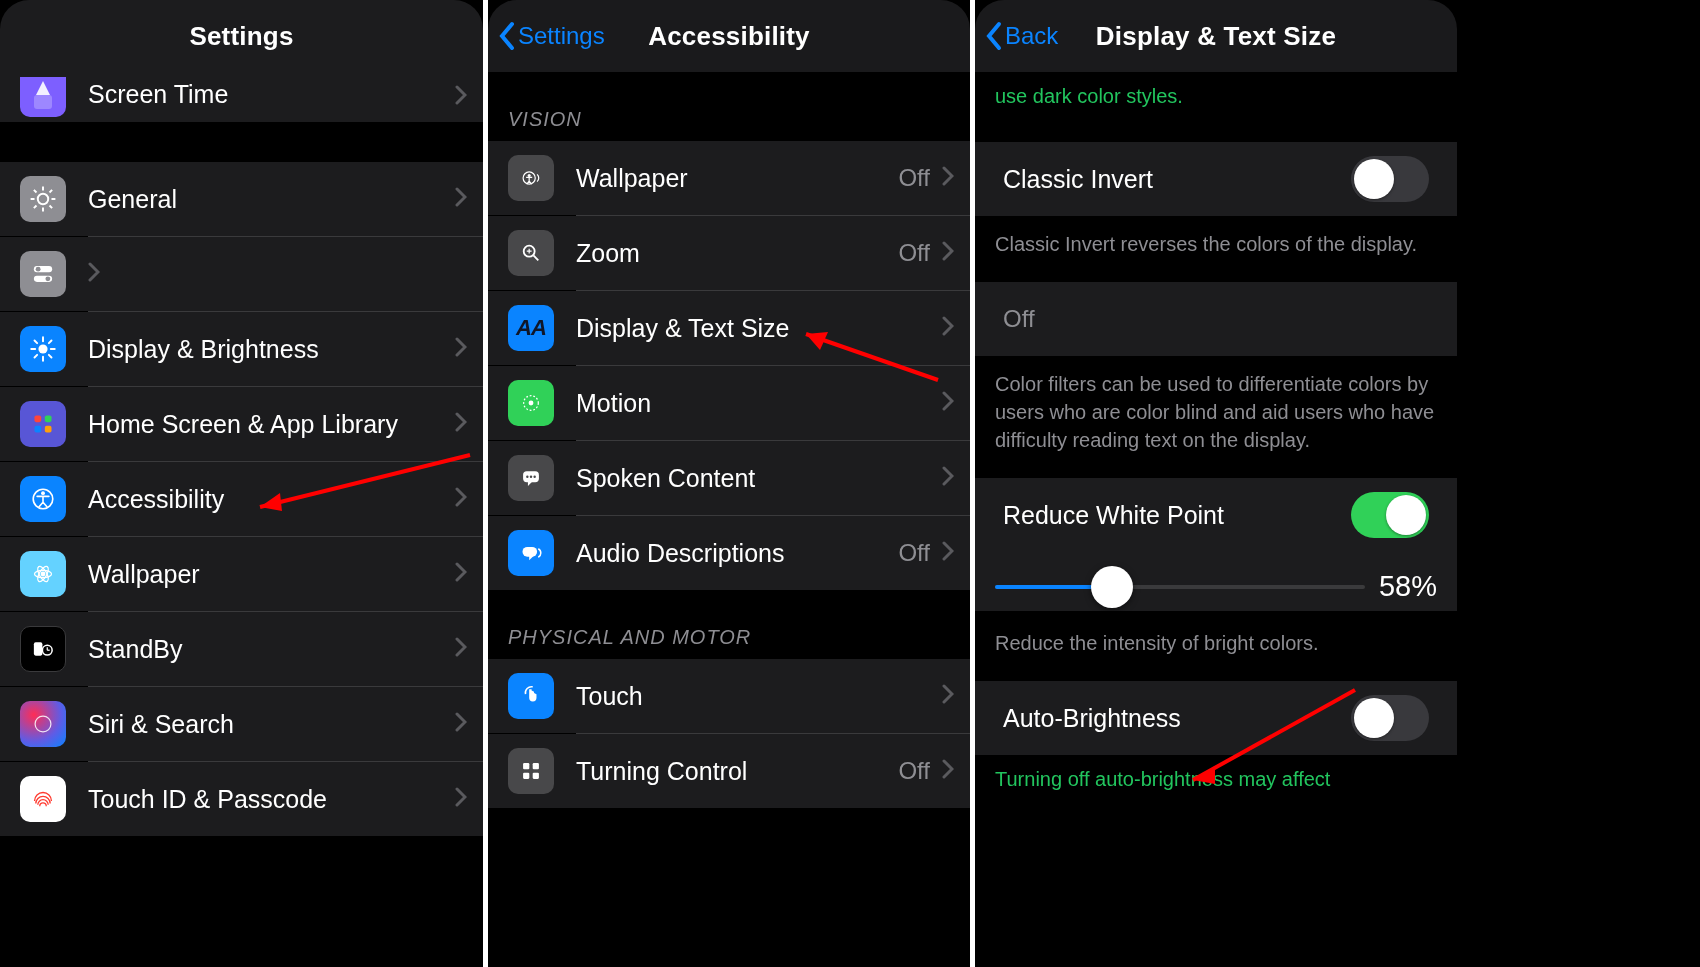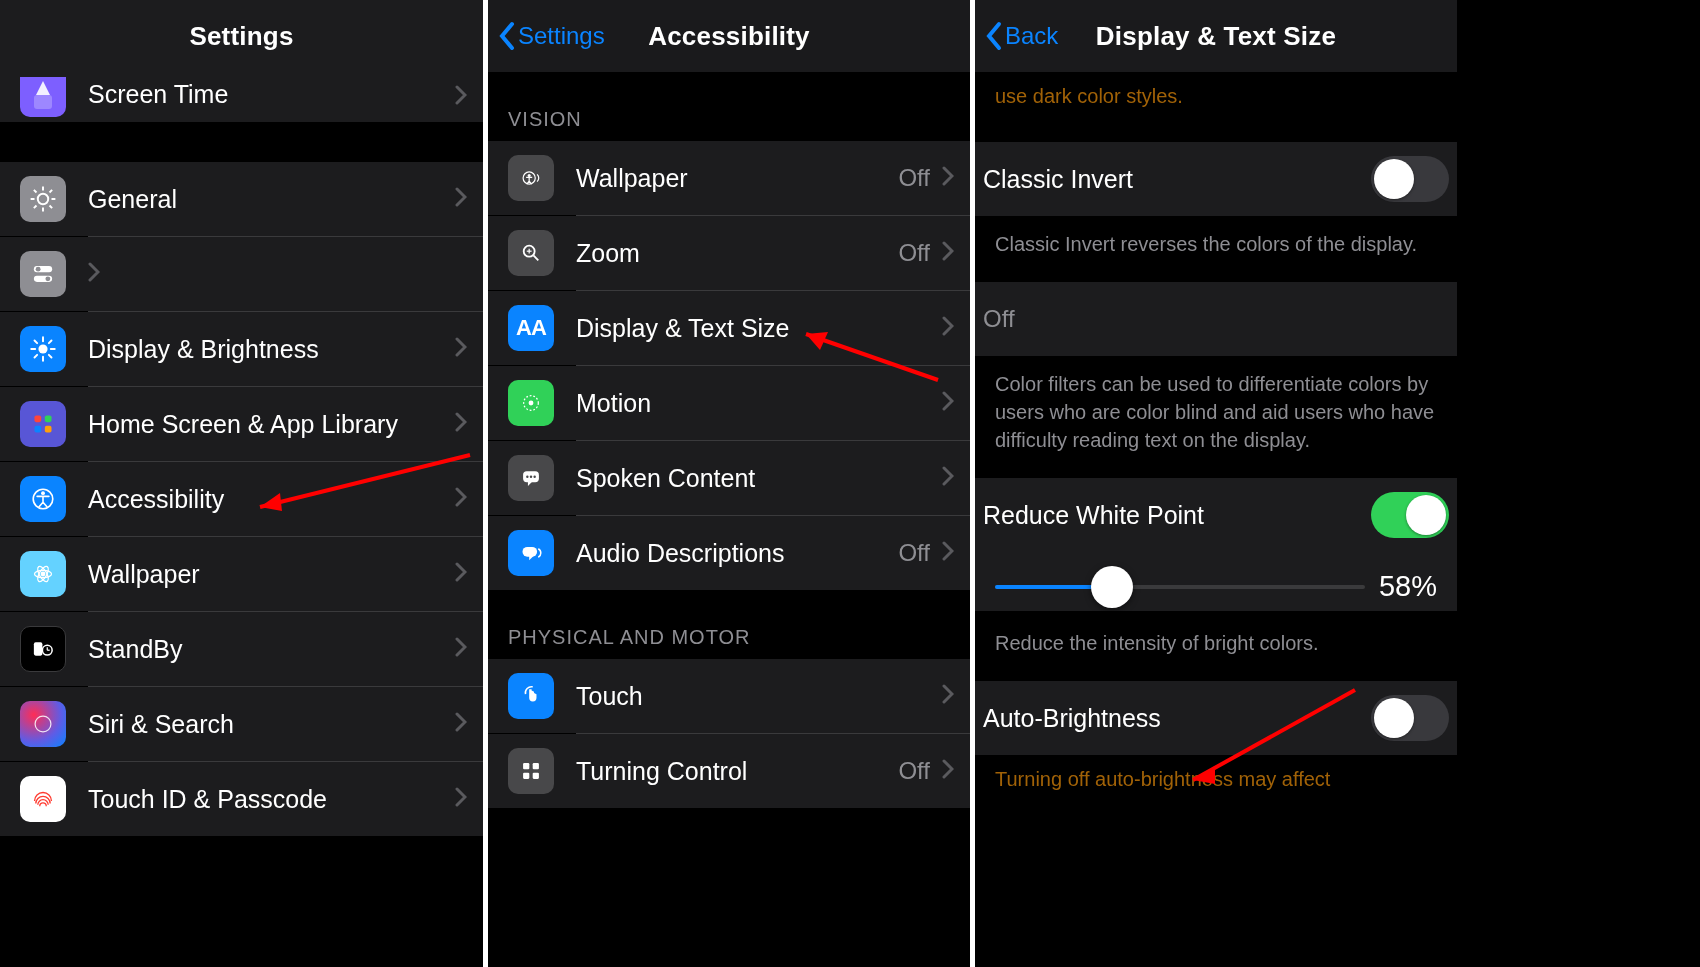--- a/index.html
+++ b/index.html
@@ -1,18 +1,18 @@
 <!DOCTYPE html>
 <html><head>
 <meta charset="utf-8">
 <style>
   * { margin: 0; padding: 0; box-sizing: border-box; }
   html, body { width: 1700px; height: 967px; background: #000; font-family: -apple-system, "Helvetica Neue", Arial, sans-serif; }
   .wrap { display: flex; width: 1700px; height: 967px; }
-  .pane { position: relative; height: 967px; background: #000; overflow: hidden; }
+  .pane { position: relative; height: 967px; background: #000; overflow: hidden; border-radius: 29px; }
   .pane-sep { width: 5px; background: #fff; height: 967px; }
   .p1 { width: 483px; }
   .p2 { width: 482px; }
   .p3 { width: 482px; }
 
   
   .navbar { height: 72px; display: flex; align-items: center; justify-content: center; position: relative; background: #1a1a1c; }
   .navbar.p1bar { background: #1c1c1e; }
   .nav-title { color: #fff; font-size: 26px; font-weight: 600; letter-spacing: .2px; }
   .nav-back { position: absolute; left: 10px; top: 50%; transform: translateY(-50%); display: flex; align-items: center; color: #0a84ff; font-size: 24px; gap: 2px; }
@@ -20,34 +20,34 @@
 
   
   .cell { display: flex; align-items: center; height: 74px; padding: 0 16px 0 20px; position: relative; background: #1c1c1e; }
   .cell .icon { width: 46px; height: 46px; border-radius: 10px; margin-right: 22px; flex: 0 0 46px; display:flex; align-items:center; justify-content:center; }
   .cell .label { color: #fff; font-size: 25px; font-weight: 400; flex: 1; white-space: nowrap; }
   .cell .val { color: #8e8e93; font-size: 24px; margin-right: 12px; }
   .cell .chevron { color: #5a5a5e; }
   .cell .chevron svg { width: 12px; height: 20px; }
   .separator { height: 1px; background: #3a3a3c; margin-left: 88px; }
   .section-gap { height: 40px; background: #000; }
-  .section-header { color: #8e8e93; font-size: 20px; letter-spacing: 1px; padding: 36px 20px 10px 20px; background: #000; }
+  .section-header { color: #8e8e93; font-size: 20px; letter-spacing: 1px; padding: 36px 20px 10px 20px; background: #000; font-style: italic; }
 
   
   .p1 .first-row { height: 50px; }
   .p1 .first-row .icon { height: 40px; width:46px; background:#7d5fff; border-radius:0 0 10px 10px; position:relative; overflow:hidden;}
   .p1 .first-row .label { margin-top:-6px; }
 
   
-  .p3 .row { display:flex; align-items:center; padding: 0 8px; background:#1c1c1e; }
+  .p3 .row { display:flex; align-items:center; padding: 0 28px; background:#1c1c1e; }
   .p3 .row.h60 { height:74px; }
   .p3 .row .rlabel { color:#fff; font-size:25px; flex:1; }
   .p3 .row .rval { color:#8e8e93; font-size:24px; margin-right:12px; }
   .p3 .footer-text { color:#8e8e93; font-size:20px; padding: 14px 20px 24px 20px; line-height:1.4; background:#000;}
-  .p3 .partial-footer { color:#a16207; font-size:20px; padding:0 20px 10px 20px; line-height:1.4; background:#000; }
+  .p3 .partial-footer { color:#22c55e; font-size:20px; padding:0 20px 10px 20px; line-height:1.4; background:#000; }
 
   
   .toggle { width: 78px; height: 46px; border-radius: 23px; position: relative; flex:0 0 78px;}
   .toggle.off { background:#39393d; }
   .toggle.on  { background:#30d158; }
   .toggle .knob { position:absolute; width:40px; height:40px; border-radius:50%; background:#fff; top:3px; box-shadow:0 1px 3px rgba(0,0,0,.4);}
   .toggle.off .knob { left:3px; }
   .toggle.on  .knob { right:3px; }
 
   
@@ -56,21 +56,21 @@
   .slider .fill { position:absolute; left:0; top:0; height:4px; background:#0a84ff; border-radius:2px;}
   .slider .thumb { position:absolute; width:42px; height:42px; background:#fff; border-radius:50%; top:-19px; transform:translateX(-50%); box-shadow:0 2px 6px rgba(0,0,0,.5);}
   .slider-val { color:#fff; font-size:29px; }
 
   
   .arrow { position:absolute; pointer-events:none; }
   .arrow svg line { stroke:#ff0000; stroke-width:4; }
   .arrow svg polygon { fill:#ff0000; }
 
   
-  .glyph { color:#ffffff; font-size:26px; }
+  .glyph { color:#0f172a; font-size:26px;font-style:italic; }
 </style>
 </head>
 <body>
 
 <div class="wrap">
 
   <div class="pane p1">
     <div class="navbar p1bar">
       <div class="nav-title">Settings</div>
     </div>

